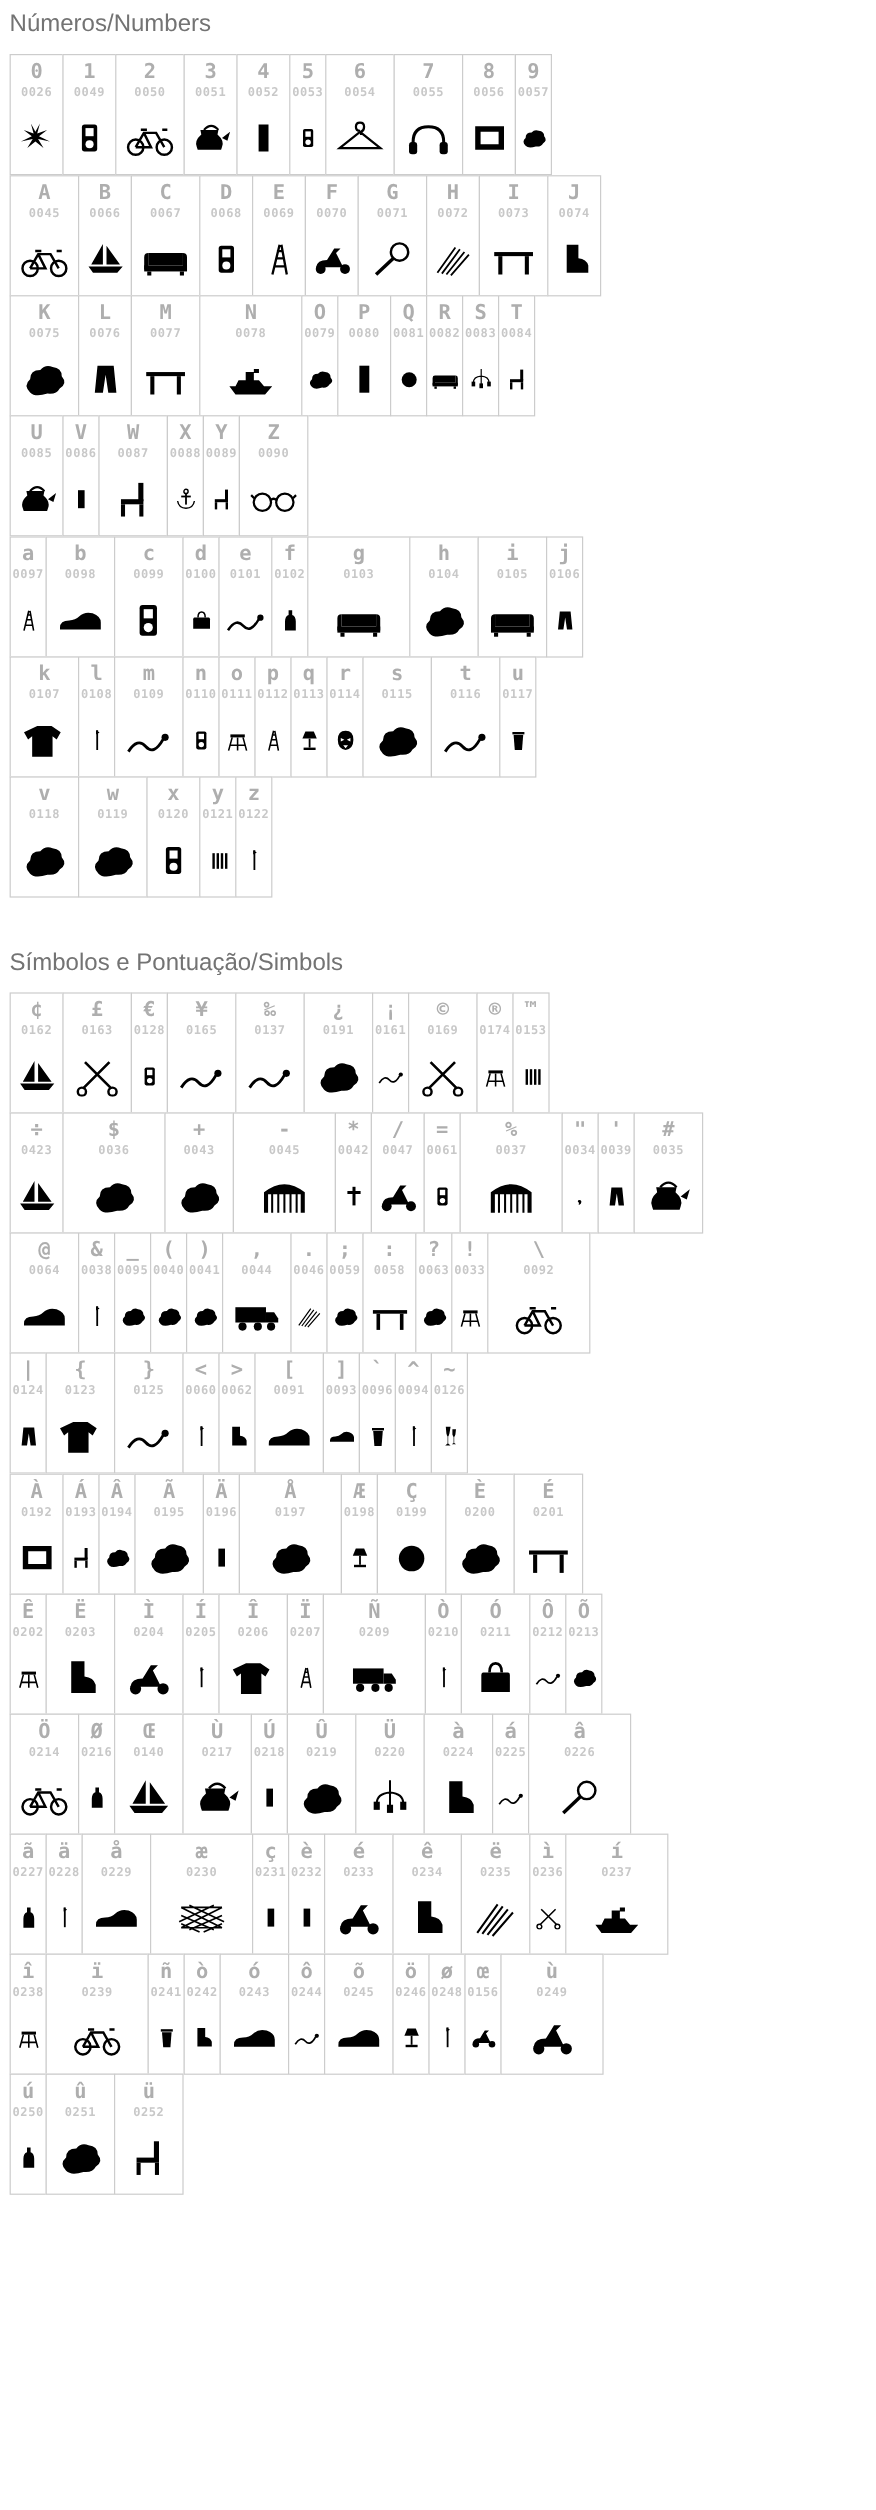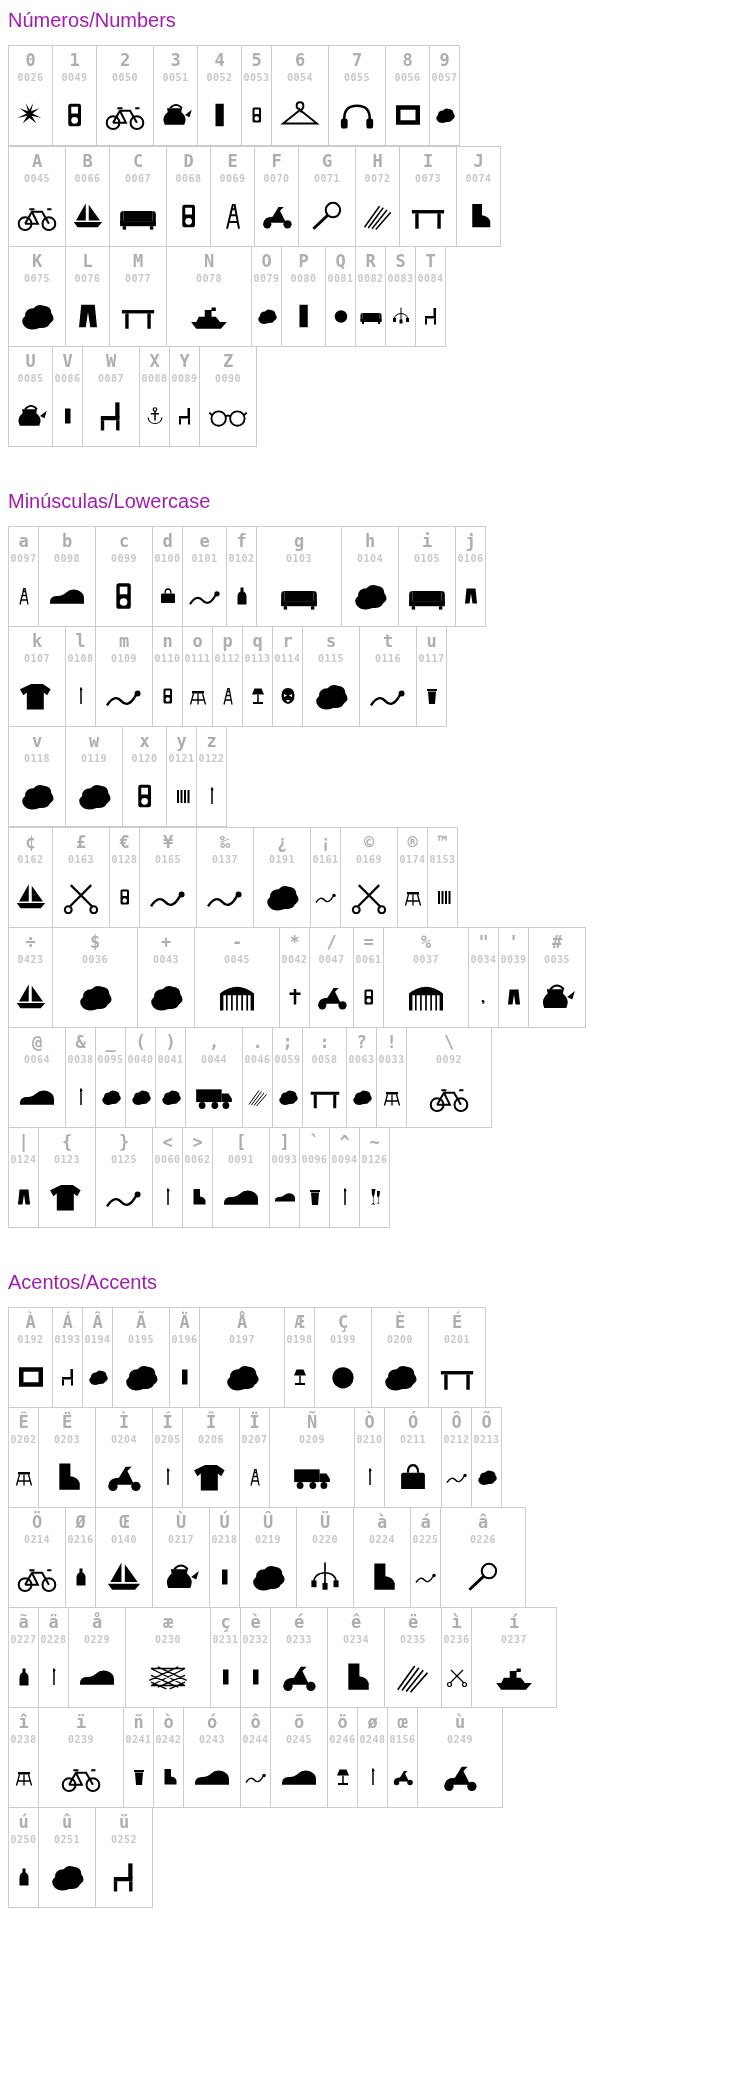--- a/index.html
+++ b/index.html
@@ -1,18 +1,18 @@
 <!DOCTYPE html>
 <html><head>
 <meta charset="utf-8">
 <style>
   html,body{margin:0;padding:0;background:#fff}
   body{width:730px;font-family:"Liberation Sans",sans-serif}
   .wrap{padding:4px 8px 12px 8px}
-  h2.section-title{font-family:"Liberation Sans",sans-serif;font-weight:400;font-size:20px;line-height:1.2;color:#a21caf;margin:42px 0 13px 0}
+  h2.section-title{font-family:"Liberation Sans",sans-serif;font-weight:400;font-size:20px;line-height:1.2;color:#737373;margin:42px 0 13px 0}
   section:first-of-type h2.section-title{margin-top:4px}
   .grid-row{display:flex}
   .grid-row + .grid-row{margin-top:-1px}
   .cell{box-sizing:border-box;width:45px;height:101px;border:1px solid #cccccc;background:#fff;
         display:flex;flex-direction:column;align-items:center;padding-top:5px}
   .cell + .cell{margin-left:-1px}
   .cell.n{width:31px}
   .cell.w{width:58px}
   .cell.x{width:86px}
   .ch{font-family:"DejaVu Sans Mono",monospace;font-weight:700;font-size:17px;line-height:1.1;color:#aeaeae}
@@ -555,21 +555,20 @@
             <div class="glyph">
               <svg viewBox="0 0 48 40">
                 <use href="#s-glasses" xlink:href="#s-glasses"></use>
               </svg>
             </div>
           </div>
         </div>
       </div>
     </section>
     <section>
-      <h2 class="section-title">Minúsculas/Lowercase</h2>
       <div class="grid">
         <div class="grid-row">
           <div class="cell n">
             <div class="ch">a</div>
             <div class="code">0097</div>
             <div class="glyph">
               <svg viewBox="0 0 48 40">
                 <use href="#s-ladder" xlink:href="#s-ladder"></use>
               </svg>
             </div>
@@ -793,430 +792,430 @@
                 <use href="#s-bars" xlink:href="#s-bars"></use>
               </svg>
             </div>
           </div>
           <div class="cell n">
             <div class="ch">z</div>
             <div class="code">0122</div>
             <div class="glyph">
               <svg viewBox="0 0 48 40">
                 <use href="#s-pole" xlink:href="#s-pole"></use>
+              </svg>
+            </div>
+          </div>
+        </div>
+      </div>
+    </section>
+    <section>
+      <h2 class="section-title">Símbolos e Pontuação/Simbols</h2>
+      <div class="grid">
+        <div class="grid-row">
+          <div class="cell">
+            <div class="ch">¢</div>
+            <div class="code">0162</div>
+            <div class="glyph">
+              <svg viewBox="0 0 48 40">
+                <use href="#s-boat" xlink:href="#s-boat"></use>
+              </svg>
+            </div>
+          </div>
+          <div class="cell w">
+            <div class="ch">£</div>
+            <div class="code">0163</div>
+            <div class="glyph">
+              <svg viewBox="0 0 48 40">
+                <use href="#s-scissors" xlink:href="#s-scissors"></use>
+              </svg>
+            </div>
+          </div>
+          <div class="cell n">
+            <div class="ch">€</div>
+            <div class="code">0128</div>
+            <div class="glyph">
+              <svg viewBox="0 0 48 40">
+                <use href="#s-device" xlink:href="#s-device"></use>
+              </svg>
+            </div>
+          </div>
+          <div class="cell w">
+            <div class="ch">¥</div>
+            <div class="code">0165</div>
+            <div class="glyph">
+              <svg viewBox="0 0 48 40">
+                <use href="#s-cable" xlink:href="#s-cable"></use>
+              </svg>
+            </div>
+          </div>
+          <div class="cell w">
+            <div class="ch">‰</div>
+            <div class="code">0137</div>
+            <div class="glyph">
+              <svg viewBox="0 0 48 40">
+                <use href="#s-cable" xlink:href="#s-cable"></use>
+              </svg>
+            </div>
+          </div>
+          <div class="cell w">
+            <div class="ch">¿</div>
+            <div class="code">0191</div>
+            <div class="glyph">
+              <svg viewBox="0 0 48 40">
+                <use href="#s-blob" xlink:href="#s-blob"></use>
+              </svg>
+            </div>
+          </div>
+          <div class="cell n">
+            <div class="ch">¡</div>
+            <div class="code">0161</div>
+            <div class="glyph">
+              <svg viewBox="0 0 48 40">
+                <use href="#s-cable" xlink:href="#s-cable"></use>
+              </svg>
+            </div>
+          </div>
+          <div class="cell w">
+            <div class="ch">©</div>
+            <div class="code">0169</div>
+            <div class="glyph">
+              <svg viewBox="0 0 48 40">
+                <use href="#s-scissors" xlink:href="#s-scissors"></use>
+              </svg>
+            </div>
+          </div>
+          <div class="cell n">
+            <div class="ch">®</div>
+            <div class="code">0174</div>
+            <div class="glyph">
+              <svg viewBox="0 0 48 40">
+                <use href="#s-stool" xlink:href="#s-stool"></use>
+              </svg>
+            </div>
+          </div>
+          <div class="cell n">
+            <div class="ch">™</div>
+            <div class="code">0153</div>
+            <div class="glyph">
+              <svg viewBox="0 0 48 40">
+                <use href="#s-bars" xlink:href="#s-bars"></use>
+              </svg>
+            </div>
+          </div>
+        </div>
+        <div class="grid-row">
+          <div class="cell">
+            <div class="ch">÷</div>
+            <div class="code">0423</div>
+            <div class="glyph">
+              <svg viewBox="0 0 48 40">
+                <use href="#s-boat" xlink:href="#s-boat"></use>
+              </svg>
+            </div>
+          </div>
+          <div class="cell x">
+            <div class="ch">$</div>
+            <div class="code">0036</div>
+            <div class="glyph">
+              <svg viewBox="0 0 48 40">
+                <use href="#s-blob" xlink:href="#s-blob"></use>
+              </svg>
+            </div>
+          </div>
+          <div class="cell w">
+            <div class="ch">+</div>
+            <div class="code">0043</div>
+            <div class="glyph">
+              <svg viewBox="0 0 48 40">
+                <use href="#s-blob" xlink:href="#s-blob"></use>
+              </svg>
+            </div>
+          </div>
+          <div class="cell x">
+            <div class="ch">-</div>
+            <div class="code">0045</div>
+            <div class="glyph">
+              <svg viewBox="0 0 48 40">
+                <use href="#s-gate" xlink:href="#s-gate"></use>
+              </svg>
+            </div>
+          </div>
+          <div class="cell n">
+            <div class="ch">*</div>
+            <div class="code">0042</div>
+            <div class="glyph">
+              <svg viewBox="0 0 48 40">
+                <use href="#s-cross" xlink:href="#s-cross"></use>
+              </svg>
+            </div>
+          </div>
+          <div class="cell">
+            <div class="ch">/</div>
+            <div class="code">0047</div>
+            <div class="glyph">
+              <svg viewBox="0 0 48 40">
+                <use href="#s-scooter" xlink:href="#s-scooter"></use>
+              </svg>
+            </div>
+          </div>
+          <div class="cell n">
+            <div class="ch">=</div>
+            <div class="code">0061</div>
+            <div class="glyph">
+              <svg viewBox="0 0 48 40">
+                <use href="#s-device" xlink:href="#s-device"></use>
+              </svg>
+            </div>
+          </div>
+          <div class="cell x">
+            <div class="ch">%</div>
+            <div class="code">0037</div>
+            <div class="glyph">
+              <svg viewBox="0 0 48 40">
+                <use href="#s-gate" xlink:href="#s-gate"></use>
+              </svg>
+            </div>
+          </div>
+          <div class="cell n">
+            <div class="ch">"</div>
+            <div class="code">0034</div>
+            <div class="glyph">
+              <svg viewBox="0 0 48 40">
+                <use href="#s-dot" xlink:href="#s-dot"></use>
+              </svg>
+            </div>
+          </div>
+          <div class="cell n">
+            <div class="ch">'</div>
+            <div class="code">0039</div>
+            <div class="glyph">
+              <svg viewBox="0 0 48 40">
+                <use href="#s-pants" xlink:href="#s-pants"></use>
+              </svg>
+            </div>
+          </div>
+          <div class="cell w">
+            <div class="ch">#</div>
+            <div class="code">0035</div>
+            <div class="glyph">
+              <svg viewBox="0 0 48 40">
+                <use href="#s-kettle" xlink:href="#s-kettle"></use>
+              </svg>
+            </div>
+          </div>
+        </div>
+        <div class="grid-row">
+          <div class="cell w">
+            <div class="ch">@</div>
+            <div class="code">0064</div>
+            <div class="glyph">
+              <svg viewBox="0 0 48 40">
+                <use href="#s-shoe" xlink:href="#s-shoe"></use>
+              </svg>
+            </div>
+          </div>
+          <div class="cell n">
+            <div class="ch">&amp;</div>
+            <div class="code">0038</div>
+            <div class="glyph">
+              <svg viewBox="0 0 48 40">
+                <use href="#s-pole" xlink:href="#s-pole"></use>
+              </svg>
+            </div>
+          </div>
+          <div class="cell n">
+            <div class="ch">_</div>
+            <div class="code">0095</div>
+            <div class="glyph">
+              <svg viewBox="0 0 48 40">
+                <use href="#s-blob" xlink:href="#s-blob"></use>
+              </svg>
+            </div>
+          </div>
+          <div class="cell n">
+            <div class="ch">(</div>
+            <div class="code">0040</div>
+            <div class="glyph">
+              <svg viewBox="0 0 48 40">
+                <use href="#s-blob" xlink:href="#s-blob"></use>
+              </svg>
+            </div>
+          </div>
+          <div class="cell n">
+            <div class="ch">)</div>
+            <div class="code">0041</div>
+            <div class="glyph">
+              <svg viewBox="0 0 48 40">
+                <use href="#s-blob" xlink:href="#s-blob"></use>
+              </svg>
+            </div>
+          </div>
+          <div class="cell w">
+            <div class="ch">,</div>
+            <div class="code">0044</div>
+            <div class="glyph">
+              <svg viewBox="0 0 48 40">
+                <use href="#s-truck" xlink:href="#s-truck"></use>
+              </svg>
+            </div>
+          </div>
+          <div class="cell n">
+            <div class="ch">.</div>
+            <div class="code">0046</div>
+            <div class="glyph">
+              <svg viewBox="0 0 48 40">
+                <use href="#s-fanlines" xlink:href="#s-fanlines"></use>
+              </svg>
+            </div>
+          </div>
+          <div class="cell n">
+            <div class="ch">;</div>
+            <div class="code">0059</div>
+            <div class="glyph">
+              <svg viewBox="0 0 48 40">
+                <use href="#s-blob" xlink:href="#s-blob"></use>
+              </svg>
+            </div>
+          </div>
+          <div class="cell">
+            <div class="ch">:</div>
+            <div class="code">0058</div>
+            <div class="glyph">
+              <svg viewBox="0 0 48 40">
+                <use href="#s-table" xlink:href="#s-table"></use>
+              </svg>
+            </div>
+          </div>
+          <div class="cell n">
+            <div class="ch">?</div>
+            <div class="code">0063</div>
+            <div class="glyph">
+              <svg viewBox="0 0 48 40">
+                <use href="#s-blob" xlink:href="#s-blob"></use>
+              </svg>
+            </div>
+          </div>
+          <div class="cell n">
+            <div class="ch">!</div>
+            <div class="code">0033</div>
+            <div class="glyph">
+              <svg viewBox="0 0 48 40">
+                <use href="#s-stool" xlink:href="#s-stool"></use>
+              </svg>
+            </div>
+          </div>
+          <div class="cell x">
+            <div class="ch">\</div>
+            <div class="code">0092</div>
+            <div class="glyph">
+              <svg viewBox="0 0 48 40">
+                <use href="#s-bike" xlink:href="#s-bike"></use>
+              </svg>
+            </div>
+          </div>
+        </div>
+        <div class="grid-row">
+          <div class="cell n">
+            <div class="ch">|</div>
+            <div class="code">0124</div>
+            <div class="glyph">
+              <svg viewBox="0 0 48 40">
+                <use href="#s-pants" xlink:href="#s-pants"></use>
+              </svg>
+            </div>
+          </div>
+          <div class="cell w">
+            <div class="ch">{</div>
+            <div class="code">0123</div>
+            <div class="glyph">
+              <svg viewBox="0 0 48 40">
+                <use href="#s-clothing" xlink:href="#s-clothing"></use>
+              </svg>
+            </div>
+          </div>
+          <div class="cell w">
+            <div class="ch">}</div>
+            <div class="code">0125</div>
+            <div class="glyph">
+              <svg viewBox="0 0 48 40">
+                <use href="#s-cable" xlink:href="#s-cable"></use>
+              </svg>
+            </div>
+          </div>
+          <div class="cell n">
+            <div class="ch">&lt;</div>
+            <div class="code">0060</div>
+            <div class="glyph">
+              <svg viewBox="0 0 48 40">
+                <use href="#s-pole" xlink:href="#s-pole"></use>
+              </svg>
+            </div>
+          </div>
+          <div class="cell n">
+            <div class="ch">&gt;</div>
+            <div class="code">0062</div>
+            <div class="glyph">
+              <svg viewBox="0 0 48 40">
+                <use href="#s-boot" xlink:href="#s-boot"></use>
+              </svg>
+            </div>
+          </div>
+          <div class="cell w">
+            <div class="ch">[</div>
+            <div class="code">0091</div>
+            <div class="glyph">
+              <svg viewBox="0 0 48 40">
+                <use href="#s-shoe" xlink:href="#s-shoe"></use>
+              </svg>
+            </div>
+          </div>
+          <div class="cell n">
+            <div class="ch">]</div>
+            <div class="code">0093</div>
+            <div class="glyph">
+              <svg viewBox="0 0 48 40">
+                <use href="#s-shoe" xlink:href="#s-shoe"></use>
+              </svg>
+            </div>
+          </div>
+          <div class="cell n">
+            <div class="ch">`</div>
+            <div class="code">0096</div>
+            <div class="glyph">
+              <svg viewBox="0 0 48 40">
+                <use href="#s-bin" xlink:href="#s-bin"></use>
+              </svg>
+            </div>
+          </div>
+          <div class="cell n">
+            <div class="ch">^</div>
+            <div class="code">0094</div>
+            <div class="glyph">
+              <svg viewBox="0 0 48 40">
+                <use href="#s-pole" xlink:href="#s-pole"></use>
+              </svg>
+            </div>
+          </div>
+          <div class="cell n">
+            <div class="ch">~</div>
+            <div class="code">0126</div>
+            <div class="glyph">
+              <svg viewBox="0 0 48 40">
+                <use href="#s-glassware" xlink:href="#s-glassware"></use>
               </svg>
             </div>
           </div>
         </div>
       </div>
     </section>
     <section>
       <div class="grid">
         <div class="grid-row">
           <div class="cell">
-            <div class="ch">¢</div>
-            <div class="code">0162</div>
-            <div class="glyph">
-              <svg viewBox="0 0 48 40">
-                <use href="#s-boat" xlink:href="#s-boat"></use>
-              </svg>
-            </div>
-          </div>
-          <div class="cell w">
-            <div class="ch">£</div>
-            <div class="code">0163</div>
-            <div class="glyph">
-              <svg viewBox="0 0 48 40">
-                <use href="#s-scissors" xlink:href="#s-scissors"></use>
-              </svg>
-            </div>
-          </div>
-          <div class="cell n">
-            <div class="ch">€</div>
-            <div class="code">0128</div>
-            <div class="glyph">
-              <svg viewBox="0 0 48 40">
-                <use href="#s-device" xlink:href="#s-device"></use>
-              </svg>
-            </div>
-          </div>
-          <div class="cell w">
-            <div class="ch">¥</div>
-            <div class="code">0165</div>
-            <div class="glyph">
-              <svg viewBox="0 0 48 40">
-                <use href="#s-cable" xlink:href="#s-cable"></use>
-              </svg>
-            </div>
-          </div>
-          <div class="cell w">
-            <div class="ch">‰</div>
-            <div class="code">0137</div>
-            <div class="glyph">
-              <svg viewBox="0 0 48 40">
-                <use href="#s-cable" xlink:href="#s-cable"></use>
-              </svg>
-            </div>
-          </div>
-          <div class="cell w">
-            <div class="ch">¿</div>
-            <div class="code">0191</div>
-            <div class="glyph">
-              <svg viewBox="0 0 48 40">
-                <use href="#s-blob" xlink:href="#s-blob"></use>
-              </svg>
-            </div>
-          </div>
-          <div class="cell n">
-            <div class="ch">¡</div>
-            <div class="code">0161</div>
-            <div class="glyph">
-              <svg viewBox="0 0 48 40">
-                <use href="#s-cable" xlink:href="#s-cable"></use>
-              </svg>
-            </div>
-          </div>
-          <div class="cell w">
-            <div class="ch">©</div>
-            <div class="code">0169</div>
-            <div class="glyph">
-              <svg viewBox="0 0 48 40">
-                <use href="#s-scissors" xlink:href="#s-scissors"></use>
-              </svg>
-            </div>
-          </div>
-          <div class="cell n">
-            <div class="ch">®</div>
-            <div class="code">0174</div>
-            <div class="glyph">
-              <svg viewBox="0 0 48 40">
-                <use href="#s-stool" xlink:href="#s-stool"></use>
-              </svg>
-            </div>
-          </div>
-          <div class="cell n">
-            <div class="ch">™</div>
-            <div class="code">0153</div>
-            <div class="glyph">
-              <svg viewBox="0 0 48 40">
-                <use href="#s-bars" xlink:href="#s-bars"></use>
-              </svg>
-            </div>
-          </div>
-        </div>
-        <div class="grid-row">
-          <div class="cell">
-            <div class="ch">÷</div>
-            <div class="code">0423</div>
-            <div class="glyph">
-              <svg viewBox="0 0 48 40">
-                <use href="#s-boat" xlink:href="#s-boat"></use>
-              </svg>
-            </div>
-          </div>
-          <div class="cell x">
-            <div class="ch">$</div>
-            <div class="code">0036</div>
-            <div class="glyph">
-              <svg viewBox="0 0 48 40">
-                <use href="#s-blob" xlink:href="#s-blob"></use>
-              </svg>
-            </div>
-          </div>
-          <div class="cell w">
-            <div class="ch">+</div>
-            <div class="code">0043</div>
-            <div class="glyph">
-              <svg viewBox="0 0 48 40">
-                <use href="#s-blob" xlink:href="#s-blob"></use>
-              </svg>
-            </div>
-          </div>
-          <div class="cell x">
-            <div class="ch">-</div>
-            <div class="code">0045</div>
-            <div class="glyph">
-              <svg viewBox="0 0 48 40">
-                <use href="#s-gate" xlink:href="#s-gate"></use>
-              </svg>
-            </div>
-          </div>
-          <div class="cell n">
-            <div class="ch">*</div>
-            <div class="code">0042</div>
-            <div class="glyph">
-              <svg viewBox="0 0 48 40">
-                <use href="#s-cross" xlink:href="#s-cross"></use>
-              </svg>
-            </div>
-          </div>
-          <div class="cell">
-            <div class="ch">/</div>
-            <div class="code">0047</div>
-            <div class="glyph">
-              <svg viewBox="0 0 48 40">
-                <use href="#s-scooter" xlink:href="#s-scooter"></use>
-              </svg>
-            </div>
-          </div>
-          <div class="cell n">
-            <div class="ch">=</div>
-            <div class="code">0061</div>
-            <div class="glyph">
-              <svg viewBox="0 0 48 40">
-                <use href="#s-device" xlink:href="#s-device"></use>
-              </svg>
-            </div>
-          </div>
-          <div class="cell x">
-            <div class="ch">%</div>
-            <div class="code">0037</div>
-            <div class="glyph">
-              <svg viewBox="0 0 48 40">
-                <use href="#s-gate" xlink:href="#s-gate"></use>
-              </svg>
-            </div>
-          </div>
-          <div class="cell n">
-            <div class="ch">"</div>
-            <div class="code">0034</div>
-            <div class="glyph">
-              <svg viewBox="0 0 48 40">
-                <use href="#s-dot" xlink:href="#s-dot"></use>
-              </svg>
-            </div>
-          </div>
-          <div class="cell n">
-            <div class="ch">'</div>
-            <div class="code">0039</div>
-            <div class="glyph">
-              <svg viewBox="0 0 48 40">
-                <use href="#s-pants" xlink:href="#s-pants"></use>
-              </svg>
-            </div>
-          </div>
-          <div class="cell w">
-            <div class="ch">#</div>
-            <div class="code">0035</div>
-            <div class="glyph">
-              <svg viewBox="0 0 48 40">
-                <use href="#s-kettle" xlink:href="#s-kettle"></use>
-              </svg>
-            </div>
-          </div>
-        </div>
-        <div class="grid-row">
-          <div class="cell w">
-            <div class="ch">@</div>
-            <div class="code">0064</div>
-            <div class="glyph">
-              <svg viewBox="0 0 48 40">
-                <use href="#s-shoe" xlink:href="#s-shoe"></use>
-              </svg>
-            </div>
-          </div>
-          <div class="cell n">
-            <div class="ch">&amp;</div>
-            <div class="code">0038</div>
-            <div class="glyph">
-              <svg viewBox="0 0 48 40">
-                <use href="#s-pole" xlink:href="#s-pole"></use>
-              </svg>
-            </div>
-          </div>
-          <div class="cell n">
-            <div class="ch">_</div>
-            <div class="code">0095</div>
-            <div class="glyph">
-              <svg viewBox="0 0 48 40">
-                <use href="#s-blob" xlink:href="#s-blob"></use>
-              </svg>
-            </div>
-          </div>
-          <div class="cell n">
-            <div class="ch">(</div>
-            <div class="code">0040</div>
-            <div class="glyph">
-              <svg viewBox="0 0 48 40">
-                <use href="#s-blob" xlink:href="#s-blob"></use>
-              </svg>
-            </div>
-          </div>
-          <div class="cell n">
-            <div class="ch">)</div>
-            <div class="code">0041</div>
-            <div class="glyph">
-              <svg viewBox="0 0 48 40">
-                <use href="#s-blob" xlink:href="#s-blob"></use>
-              </svg>
-            </div>
-          </div>
-          <div class="cell w">
-            <div class="ch">,</div>
-            <div class="code">0044</div>
-            <div class="glyph">
-              <svg viewBox="0 0 48 40">
-                <use href="#s-truck" xlink:href="#s-truck"></use>
-              </svg>
-            </div>
-          </div>
-          <div class="cell n">
-            <div class="ch">.</div>
-            <div class="code">0046</div>
-            <div class="glyph">
-              <svg viewBox="0 0 48 40">
-                <use href="#s-fanlines" xlink:href="#s-fanlines"></use>
-              </svg>
-            </div>
-          </div>
-          <div class="cell n">
-            <div class="ch">;</div>
-            <div class="code">0059</div>
-            <div class="glyph">
-              <svg viewBox="0 0 48 40">
-                <use href="#s-blob" xlink:href="#s-blob"></use>
-              </svg>
-            </div>
-          </div>
-          <div class="cell">
-            <div class="ch">:</div>
-            <div class="code">0058</div>
-            <div class="glyph">
-              <svg viewBox="0 0 48 40">
-                <use href="#s-table" xlink:href="#s-table"></use>
-              </svg>
-            </div>
-          </div>
-          <div class="cell n">
-            <div class="ch">?</div>
-            <div class="code">0063</div>
-            <div class="glyph">
-              <svg viewBox="0 0 48 40">
-                <use href="#s-blob" xlink:href="#s-blob"></use>
-              </svg>
-            </div>
-          </div>
-          <div class="cell n">
-            <div class="ch">!</div>
-            <div class="code">0033</div>
-            <div class="glyph">
-              <svg viewBox="0 0 48 40">
-                <use href="#s-stool" xlink:href="#s-stool"></use>
-              </svg>
-            </div>
-          </div>
-          <div class="cell x">
-            <div class="ch">\</div>
-            <div class="code">0092</div>
-            <div class="glyph">
-              <svg viewBox="0 0 48 40">
-                <use href="#s-bike" xlink:href="#s-bike"></use>
-              </svg>
-            </div>
-          </div>
-        </div>
-        <div class="grid-row">
-          <div class="cell n">
-            <div class="ch">|</div>
-            <div class="code">0124</div>
-            <div class="glyph">
-              <svg viewBox="0 0 48 40">
-                <use href="#s-pants" xlink:href="#s-pants"></use>
-              </svg>
-            </div>
-          </div>
-          <div class="cell w">
-            <div class="ch">{</div>
-            <div class="code">0123</div>
-            <div class="glyph">
-              <svg viewBox="0 0 48 40">
-                <use href="#s-clothing" xlink:href="#s-clothing"></use>
-              </svg>
-            </div>
-          </div>
-          <div class="cell w">
-            <div class="ch">}</div>
-            <div class="code">0125</div>
-            <div class="glyph">
-              <svg viewBox="0 0 48 40">
-                <use href="#s-cable" xlink:href="#s-cable"></use>
-              </svg>
-            </div>
-          </div>
-          <div class="cell n">
-            <div class="ch">&lt;</div>
-            <div class="code">0060</div>
-            <div class="glyph">
-              <svg viewBox="0 0 48 40">
-                <use href="#s-pole" xlink:href="#s-pole"></use>
-              </svg>
-            </div>
-          </div>
-          <div class="cell n">
-            <div class="ch">&gt;</div>
-            <div class="code">0062</div>
-            <div class="glyph">
-              <svg viewBox="0 0 48 40">
-                <use href="#s-boot" xlink:href="#s-boot"></use>
-              </svg>
-            </div>
-          </div>
-          <div class="cell w">
-            <div class="ch">[</div>
-            <div class="code">0091</div>
-            <div class="glyph">
-              <svg viewBox="0 0 48 40">
-                <use href="#s-shoe" xlink:href="#s-shoe"></use>
-              </svg>
-            </div>
-          </div>
-          <div class="cell n">
-            <div class="ch">]</div>
-            <div class="code">0093</div>
-            <div class="glyph">
-              <svg viewBox="0 0 48 40">
-                <use href="#s-shoe" xlink:href="#s-shoe"></use>
-              </svg>
-            </div>
-          </div>
-          <div class="cell n">
-            <div class="ch">`</div>
-            <div class="code">0096</div>
-            <div class="glyph">
-              <svg viewBox="0 0 48 40">
-                <use href="#s-bin" xlink:href="#s-bin"></use>
-              </svg>
-            </div>
-          </div>
-          <div class="cell n">
-            <div class="ch">^</div>
-            <div class="code">0094</div>
-            <div class="glyph">
-              <svg viewBox="0 0 48 40">
-                <use href="#s-pole" xlink:href="#s-pole"></use>
-              </svg>
-            </div>
-          </div>
-          <div class="cell n">
-            <div class="ch">~</div>
-            <div class="code">0126</div>
-            <div class="glyph">
-              <svg viewBox="0 0 48 40">
-                <use href="#s-glassware" xlink:href="#s-glassware"></use>
-              </svg>
-            </div>
-          </div>
-        </div>
-      </div>
-    </section>
-    <section>
-      <h2 class="section-title">Acentos/Accents</h2>
-      <div class="grid">
-        <div class="grid-row">
-          <div class="cell">
             <div class="ch">À</div>
             <div class="code">0192</div>
             <div class="glyph">
               <svg viewBox="0 0 48 40">
                 <use href="#s-frame" xlink:href="#s-frame"></use>
               </svg>
             </div>
           </div>
           <div class="cell n">
             <div class="ch">Á</div>

